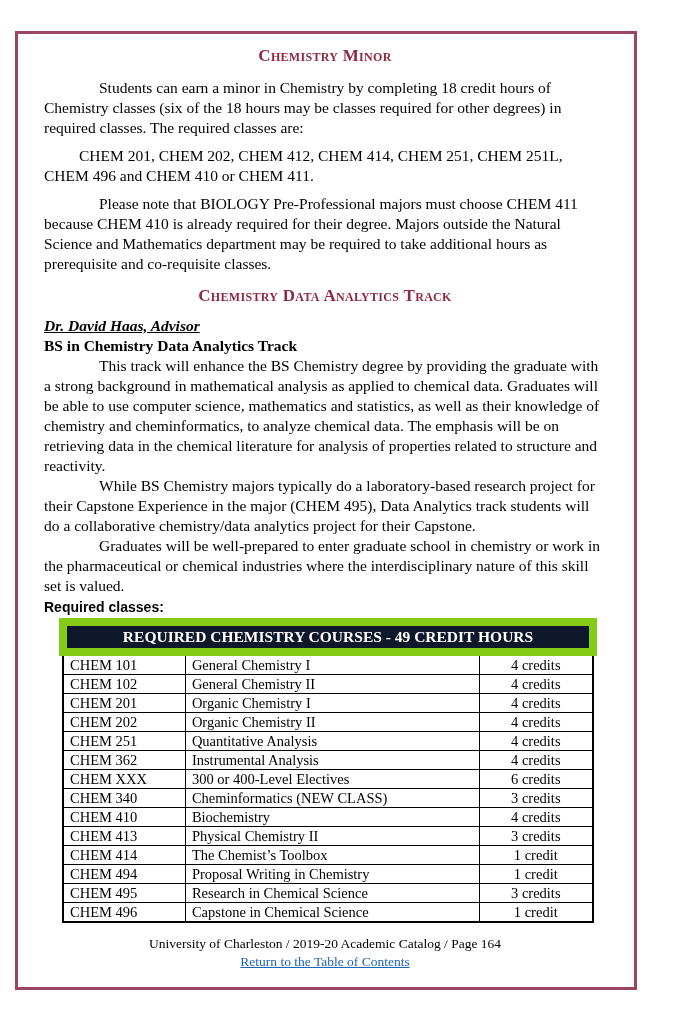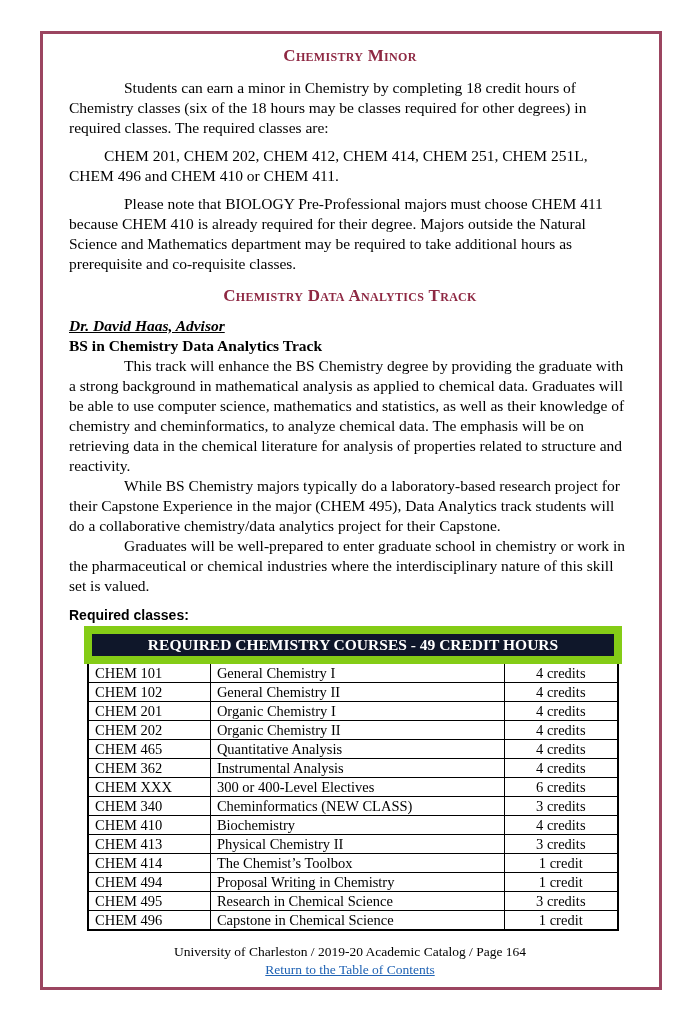--- a/index.html
+++ b/index.html
@@ -5,21 +5,21 @@
   html, body { margin:0; padding:0; }
   body {
     width:683px; height:1024px;
     background:#ffffff;
     font-family:"Liberation Serif", serif;
     color:#000000;
     position:relative;
   }
   .page-frame {
     position:absolute;
-    left:40px; top:31px;
+    left:15px; top:31px;
     width:622px; height:959px;
     border:3px solid #9b4560;
     box-sizing:border-box;
     padding:10px 28px 16px 26px;
     background:#ffffff;
   }
   .section-heading {
     font-size:17px;
     font-weight:bold;
     font-variant:small-caps;
@@ -43,21 +43,21 @@
     font-weight:bold;
     font-style:italic;
     text-decoration:underline;
   }
   .subheading { font-weight:bold; }
   .required-label {
     font-family:"Liberation Sans", sans-serif;
     font-size:14px;
     line-height:15px;
     font-weight:bold;
-    margin-top:12px;
+    margin-top:4px;
     margin-bottom:3px;
   }
   table.courses {
     border-collapse:collapse;
     margin-left:15px;
     width:538px;
     border:2px solid #000;
   }
   table.courses th.table-title {
     background:#0f172a;
@@ -139,21 +139,21 @@
           <td class="col-code">CHEM 201</td>
           <td class="col-title">Organic Chemistry I</td>
           <td class="col-credits">4 credits</td>
         </tr>
         <tr>
           <td class="col-code">CHEM 202</td>
           <td class="col-title">Organic Chemistry II</td>
           <td class="col-credits">4 credits</td>
         </tr>
         <tr>
-          <td class="col-code">CHEM 465</td>
+          <td class="col-code">CHEM 251</td>
           <td class="col-title">Quantitative Analysis</td>
           <td class="col-credits">4 credits</td>
         </tr>
         <tr>
           <td class="col-code">CHEM 362</td>
           <td class="col-title">Instrumental Analysis</td>
           <td class="col-credits">4 credits</td>
         </tr>
         <tr>
           <td class="col-code">CHEM XXX</td>

